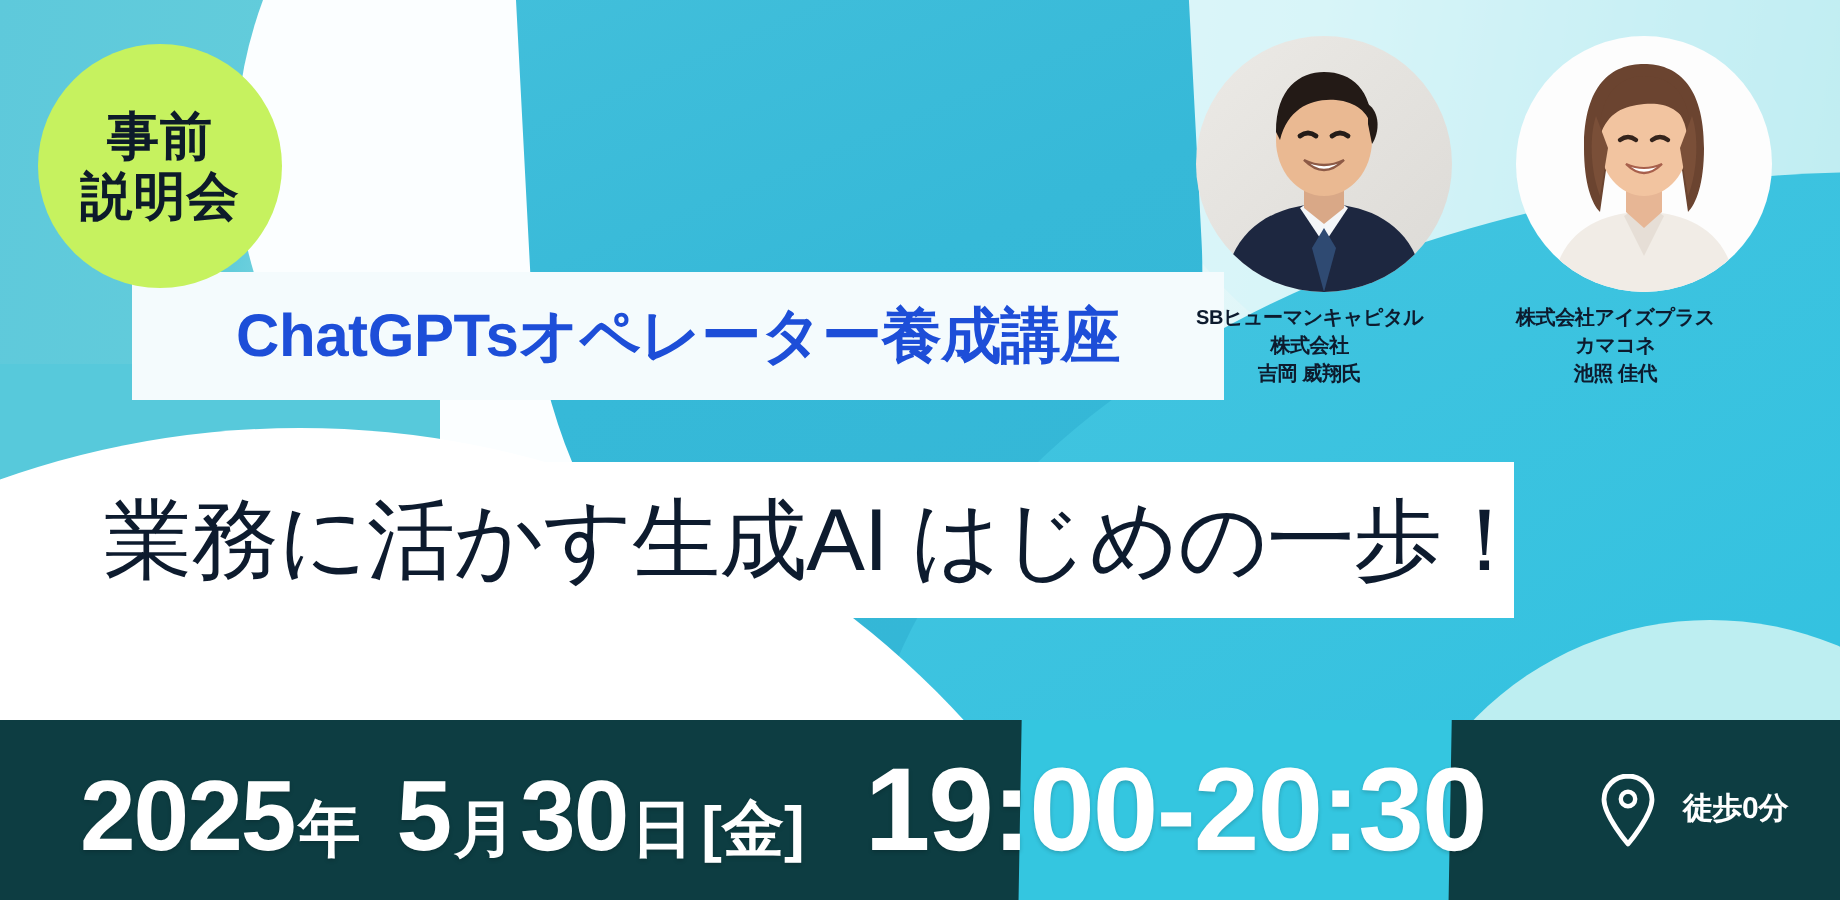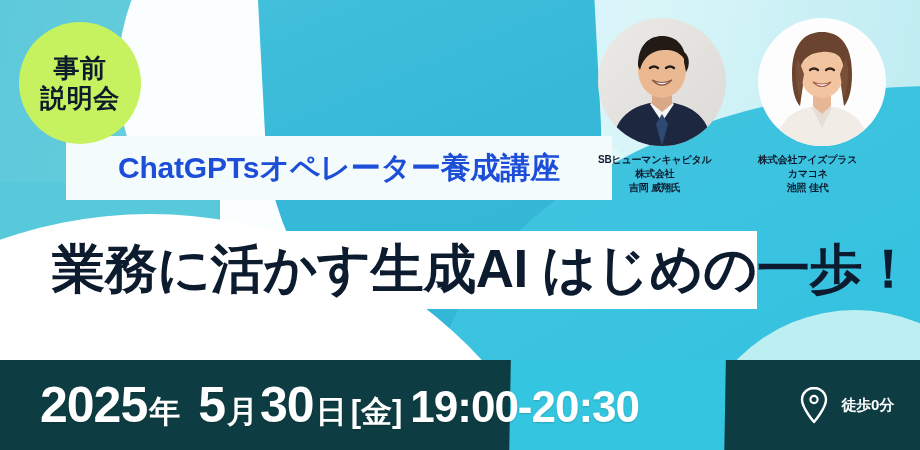--- a/index.html
+++ b/index.html
@@ -115,21 +115,21 @@
   
   .banner-main{
     position:absolute;
     left:30px;top:231px;
     width:727px;height:78px;
     background:#ffffff;
     display:flex;align-items:center;
     z-index:7;
   }
   .banner-main .txt{
-    font-size:53px;font-weight:700;
+    font-size:44px;font-weight:400;
     color:#0d1b2e;
     letter-spacing:-.5px;
     white-space:nowrap;
     padding-left:22px;
   }
 
   
   .speakers{
     position:absolute;
     left:598px;top:18px;
@@ -189,21 +189,21 @@
     transform:translateY(-50%);
     color:#ffffff;
     white-space:nowrap;
     display:flex;align-items:baseline;
     text-shadow:0 1px 2px rgba(0,0,0,.18);
     justify-content:flex-end;
   }
   .datetime .big{font-size:50px;font-weight:700;letter-spacing:-1px;}
   .datetime .mid{font-size:31px;font-weight:700;margin:0 2px;}
   .datetime .gap{display:inline-block;width:16px;}
-  .datetime .time{font-size:44px;font-weight:700;margin-left:6px;letter-spacing:-1px;}
+  .datetime .time{font-size:59px;font-weight:700;margin-left:28px;letter-spacing:-1px;}
 
   .venue{
     position:absolute;
     right:26px;top:50%;
     transform:translateY(-50%);
     display:flex;align-items:center;gap:10px;
   }
   .pin-icon{width:34px;height:40px;flex:none;}
   .venue-text{
     color:#ffffff;

